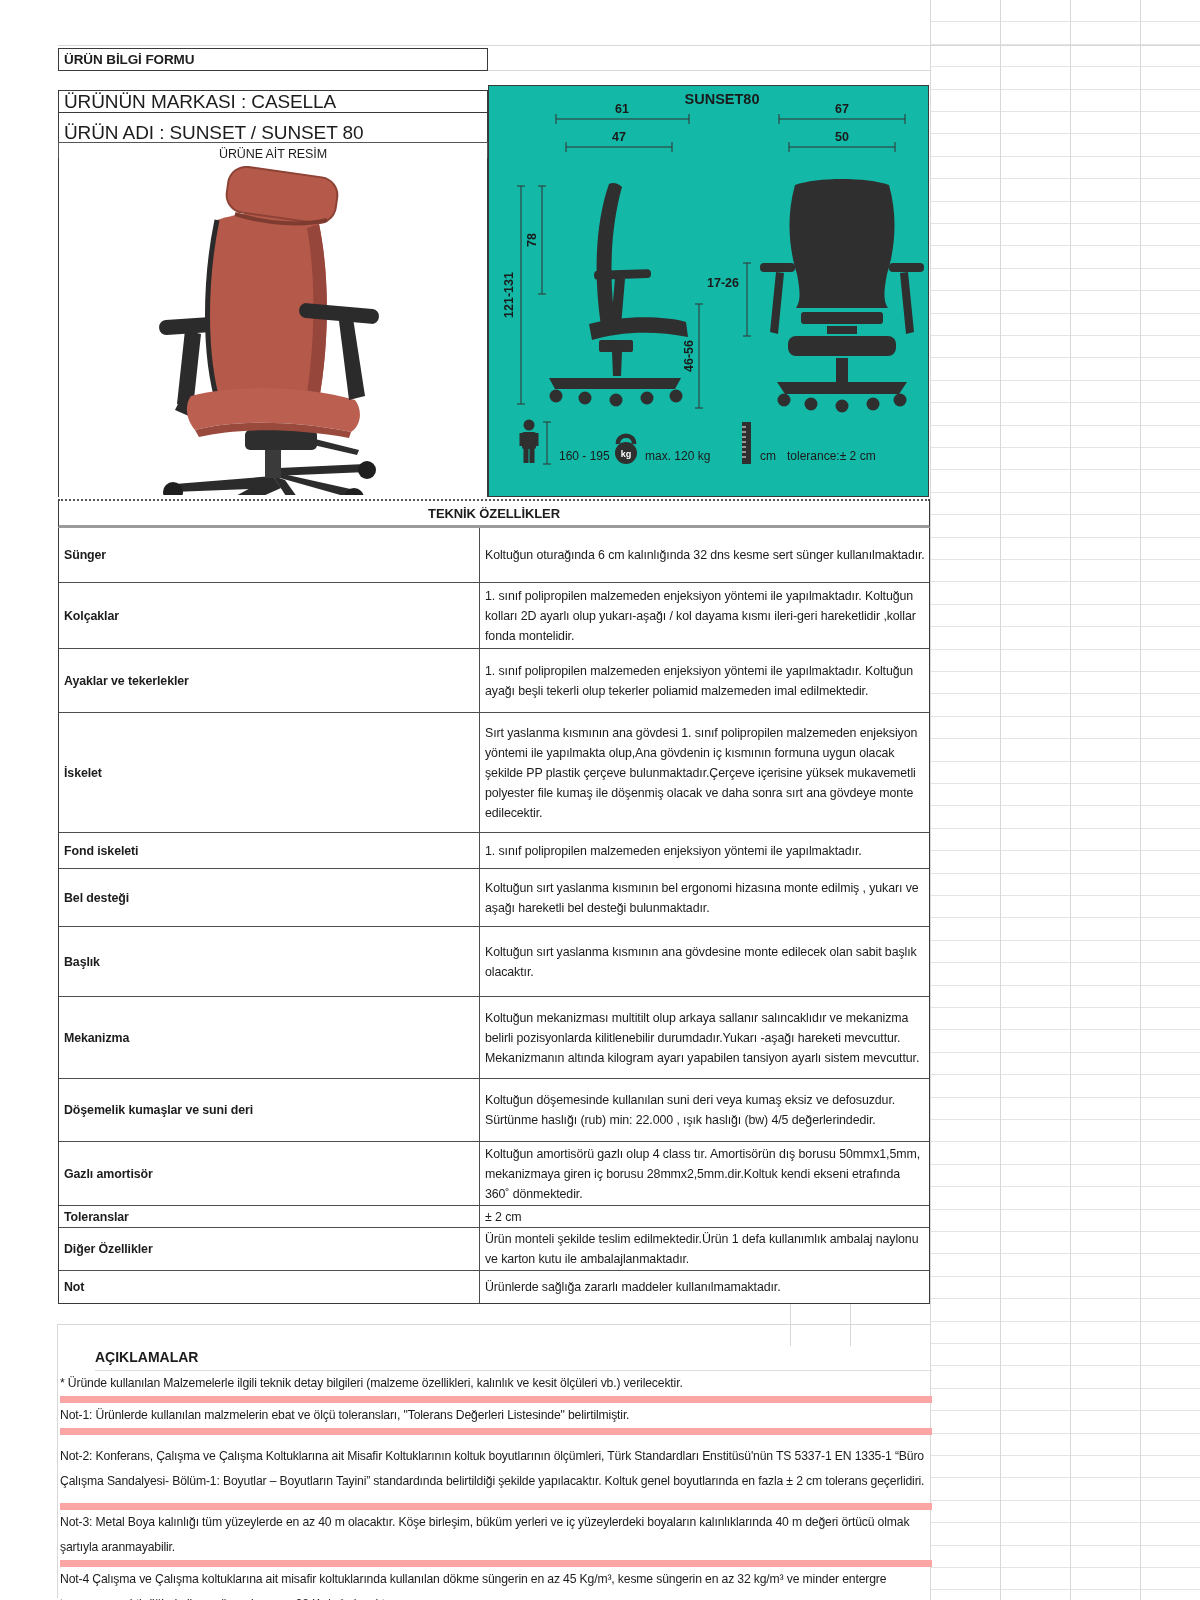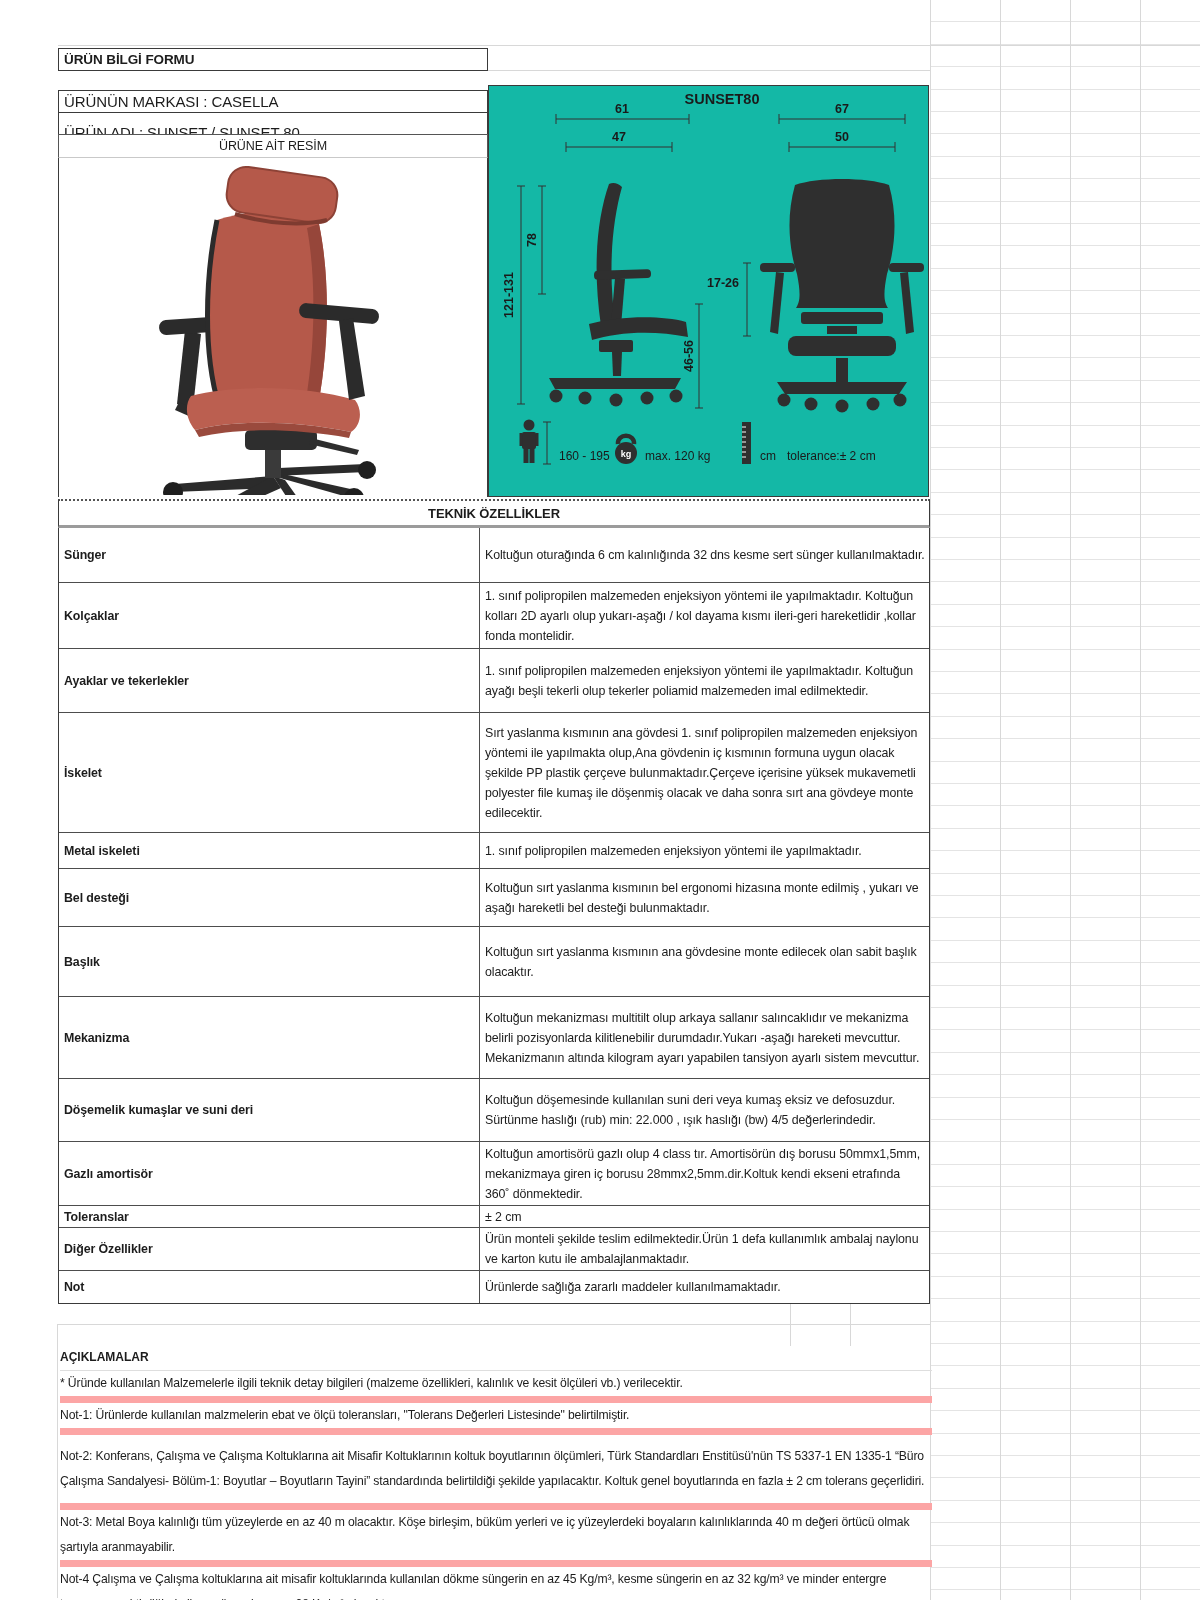--- a/index.html
+++ b/index.html
@@ -11,23 +11,23 @@
   #right-grid{
     position:absolute;left:930px;top:0;width:270px;height:1600px;
     background:repeating-linear-gradient(to bottom,#ffffff 0px,#ffffff 21.4px,#e4e4e4 21.4px,#e4e4e4 22.4px);
   }
   .vline{position:absolute;width:1px;background:#d8d8d8;}
   .hline{position:absolute;height:1px;background:#d8d8d8;}
   
   .box{
     position:absolute;box-sizing:border-box;background:#fff;
     border:1.5px solid #3a3a3a;display:flex;align-items:center;
-    font-size:15px;padding-left:5px;letter-spacing:-0.1px;
-  }
-  .box.center{justify-content:center;padding-left:0;}
+    font-size:19px;padding-left:5px;letter-spacing:-0.1px;
+  }
+  .box.center{justify-content:center;padding-left:0;margin-top:8px;}
   #title-box{font-weight:bold;font-size:13.5px;}
   #imghdr-box{border-width:1px;border-color:#555;border-bottom:1px solid #c9c9c9;font-size:12.5px;}
   #photo-box{position:absolute;box-sizing:border-box;background:#fff;border-left:1.5px solid #3a3a3a;border-right:1.5px solid #3a3a3a;}
   #drawing-box{position:absolute;box-sizing:border-box;background:#14b8a6;border:1.5px solid #3a3a3a;}
   
   #spec-header{
     position:absolute;box-sizing:border-box;background:#fff;
     border-left:1.5px solid #3a3a3a;border-right:1.5px solid #3a3a3a;
     border-top:2px dotted #555;border-bottom:3px solid #9b9b9b;
     display:flex;align-items:center;justify-content:center;
@@ -43,21 +43,21 @@
   .spec-label{
     width:421px;flex:0 0 421px;box-sizing:border-box;border-right:1px solid #4d4d4d;
     display:flex;align-items:center;padding-left:5px;font-size:12.4px;letter-spacing:-0.1px;font-weight:bold;
   }
   .spec-desc{
     flex:1;box-sizing:border-box;display:flex;align-items:center;
     padding:2px 4px 2px 5px;font-size:12.4px;line-height:20px;letter-spacing:-0.1px;
   }
   
   #notes{position:absolute;box-sizing:border-box;}
-  #notes-header{font-weight:bold;font-size:12px;height:26px;display:flex;align-items:center;border-bottom:1px solid #dedede;}
+  #notes-header{font-weight:bold;font-size:14px;height:26px;display:flex;align-items:center;border-bottom:1px solid #dedede;margin-left:35px;}
   .note-item{
     box-sizing:border-box;border-bottom:7px solid #fca5a5;
     font-size:12.2px;line-height:25px;letter-spacing:-0.15px;display:flex;align-items:center;
   }
   .dimtxt{font-weight:bold;font-size:12.5px;fill:#1a1a1a;}
   .icotxt{font-size:12px;fill:#1a1a1a;}
   svg text{font-family:"Liberation Sans",sans-serif;}
 </style>
 </head>
 <body>
@@ -254,21 +254,21 @@
     <div class="spec-label">Ayaklar ve tekerlekler</div>
     <div class="spec-desc">1. sınıf polipropilen malzemeden enjeksiyon yöntemi ile yapılmaktadır. Koltuğun ayağı beşli tekerli olup tekerler poliamid malzemeden imal edilmektedir.</div>
   </div>
 
   <div class="spec-row" style="height: 120px;">
     <div class="spec-label">İskelet</div>
     <div class="spec-desc">Sırt yaslanma kısmının ana gövdesi  1. sınıf polipropilen malzemeden enjeksiyon yöntemi ile yapılmakta olup,Ana gövdenin iç kısmının formuna uygun olacak şekilde PP plastik çerçeve bulunmaktadır.Çerçeve içerisine yüksek mukavemetli polyester file kumaş ile döşenmiş olacak ve daha sonra sırt ana gövdeye monte edilecektir.</div>
   </div>
 
   <div class="spec-row" style="height: 36px;">
-    <div class="spec-label">Metal iskeleti</div>
+    <div class="spec-label">Fond iskeleti</div>
     <div class="spec-desc">1. sınıf polipropilen malzemeden enjeksiyon yöntemi ile yapılmaktadır.</div>
   </div>
 
   <div class="spec-row" style="height: 58px;">
     <div class="spec-label">Bel desteği</div>
     <div class="spec-desc">Koltuğun sırt yaslanma kısmının bel ergonomi hizasına monte edilmiş , yukarı ve aşağı hareketli bel desteği bulunmaktadır.</div>
   </div>
 
   <div class="spec-row" style="height: 70px;">
     <div class="spec-label">Başlık</div>

